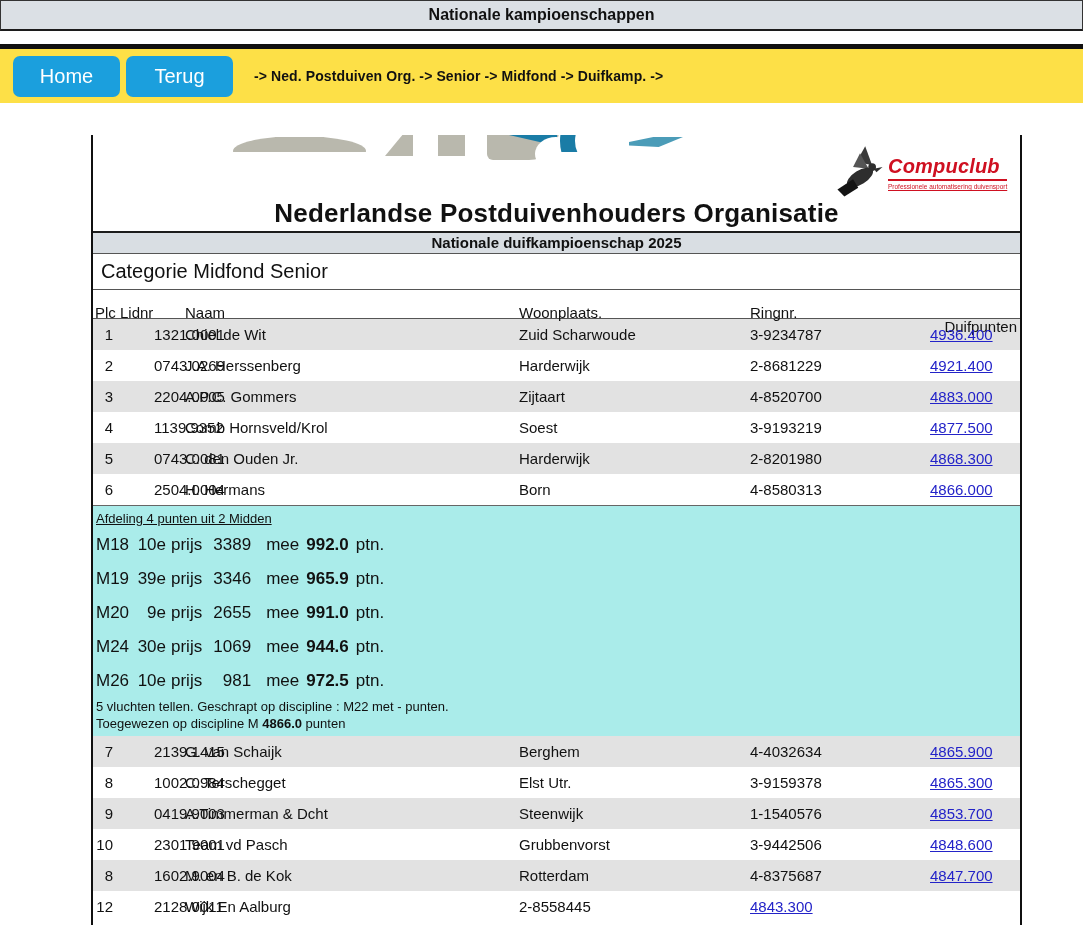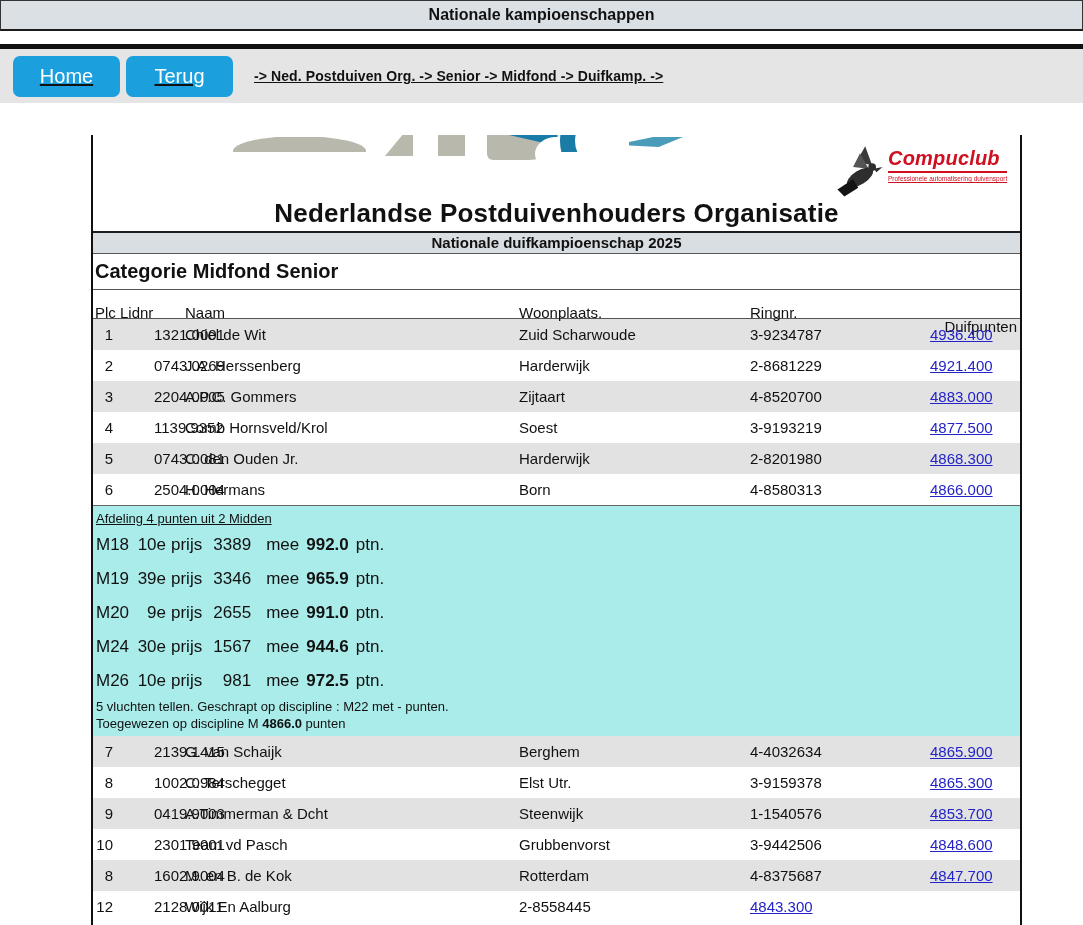--- a/index.html
+++ b/index.html
@@ -19,21 +19,21 @@
     border:1px solid #333; border-bottom:2px solid #1c1c1c;
     display:flex; align-items:center; justify-content:center;
     font-weight:bold; font-size:16px;
   }
 
   .black-rule { position:absolute; top:44px; left:0; width:1083px; height:5px; background:#101010; }
 
   
   .nav-bar {
     position:absolute; top:49px; left:0; width:1083px; height:54px;
-    background:#e5e5e5; display:flex; align-items:center;text-decoration:underline;
+    background:#fde047; display:flex; align-items:center;
   }
   .nav-btn {
     width:107px; height:41px; border:none; border-radius:7px;
     background:#1b9fdd; color:#fff; font-size:20px;
     font-family:"Liberation Sans", sans-serif; cursor:pointer;
   }
   .nav-btn.home { margin-left:13px; }
   .nav-btn.terug { margin-left:6px; }
   .breadcrumb { margin-left:21px; font-weight:bold; font-size:14px; letter-spacing:.1px; }
 
@@ -63,33 +63,33 @@
     border-radius:50%; }
   .npo-o { position:absolute; left:467px; top:0; width:52px; height:17px; overflow:hidden; }
   .npo-o::before { content:''; position:absolute; left:0; top:-35px; width:52px; height:52px;
     border-radius:50%; border:15px solid #1a7ca6; }
   .npo-tail { position:absolute; left:536px; top:2px; width:54px; height:10px; background:#4b9cb8;
     clip-path:polygon(0 50%, 45% 0, 100% 0, 55% 100%, 0 85%); }
 
   
   .compuclub { position:absolute; top:6px; right:6px; width:180px; display:flex; align-items:flex-start; }
   .pigeon { width:52px; height:62px; flex:0 0 auto; margin-top:2px; }
-  .cc-text { margin-left:2px; margin-top:6px; }
+  .cc-text { margin-left:2px; margin-top:14px; }
   .cc-name { color:#cf1021; font-weight:bold; font-style:italic; font-size:20px;
     border-bottom:2px solid #cf1021; padding-bottom:1px; letter-spacing:.2px; }
   .cc-tag { color:#cf1021; font-size:6.5px; text-decoration:underline; margin-top:2px; white-space:nowrap; }
 
   .org-title { position:absolute; bottom:2px; left:0; width:100%; text-align:center;
     font-size:26px; font-weight:bold; letter-spacing:.2px; }
 
   .subtitle-bar { height:23px; background:#d9dee3; border-top:2px solid #1c1c1c; border-bottom:1px solid #555;
     text-align:center; font-weight:bold; font-size:15px; line-height:20px; }
 
   .categorie { height:36px; border-bottom:1px solid #555; display:flex; align-items:center;
-    font-size:20px; font-weight:bold; padding-left:2px; }
+    font-size:20px; font-weight:normal; padding-left:8px; }
 
   .thead { height:29px; border-bottom:1px solid #555;
     display:grid; grid-template-columns:92px 334px 231px 180px 1fr; align-items:center; font-size:15px; }
   .thead .h-plc { padding-left:2px; }
   .thead .h-ptn { text-align:right; padding-right:3px;margin-top:28px; }
 
   .trow { height:31px; display:grid; grid-template-columns:20px 72px 334px 231px 180px 1fr;
     align-items:center; font-size:15px; background:#fff; }
   .trow.alt { background:#e2e2e2; }
   .c-plc { text-align:right; }
@@ -250,21 +250,21 @@
           <span class="m-wprijs">prijs</span>
           <span class="m-mee">2655</span>
           <span class="m-wmee">mee</span>
           <span class="m-ptn">991.0</span>
           <span class="m-wptn">ptn.</span>
         </div>
         <div class="mrow">
           <span class="m-code">M24</span>
           <span class="m-prijs">30e</span>
           <span class="m-wprijs">prijs</span>
-          <span class="m-mee">1567</span>
+          <span class="m-mee">1069</span>
           <span class="m-wmee">mee</span>
           <span class="m-ptn">944.6</span>
           <span class="m-wptn">ptn.</span>
         </div>
         <div class="mrow">
           <span class="m-code">M26</span>
           <span class="m-prijs">10e</span>
           <span class="m-wprijs">prijs</span>
           <span class="m-mee">981</span>
           <span class="m-wmee">mee</span>

